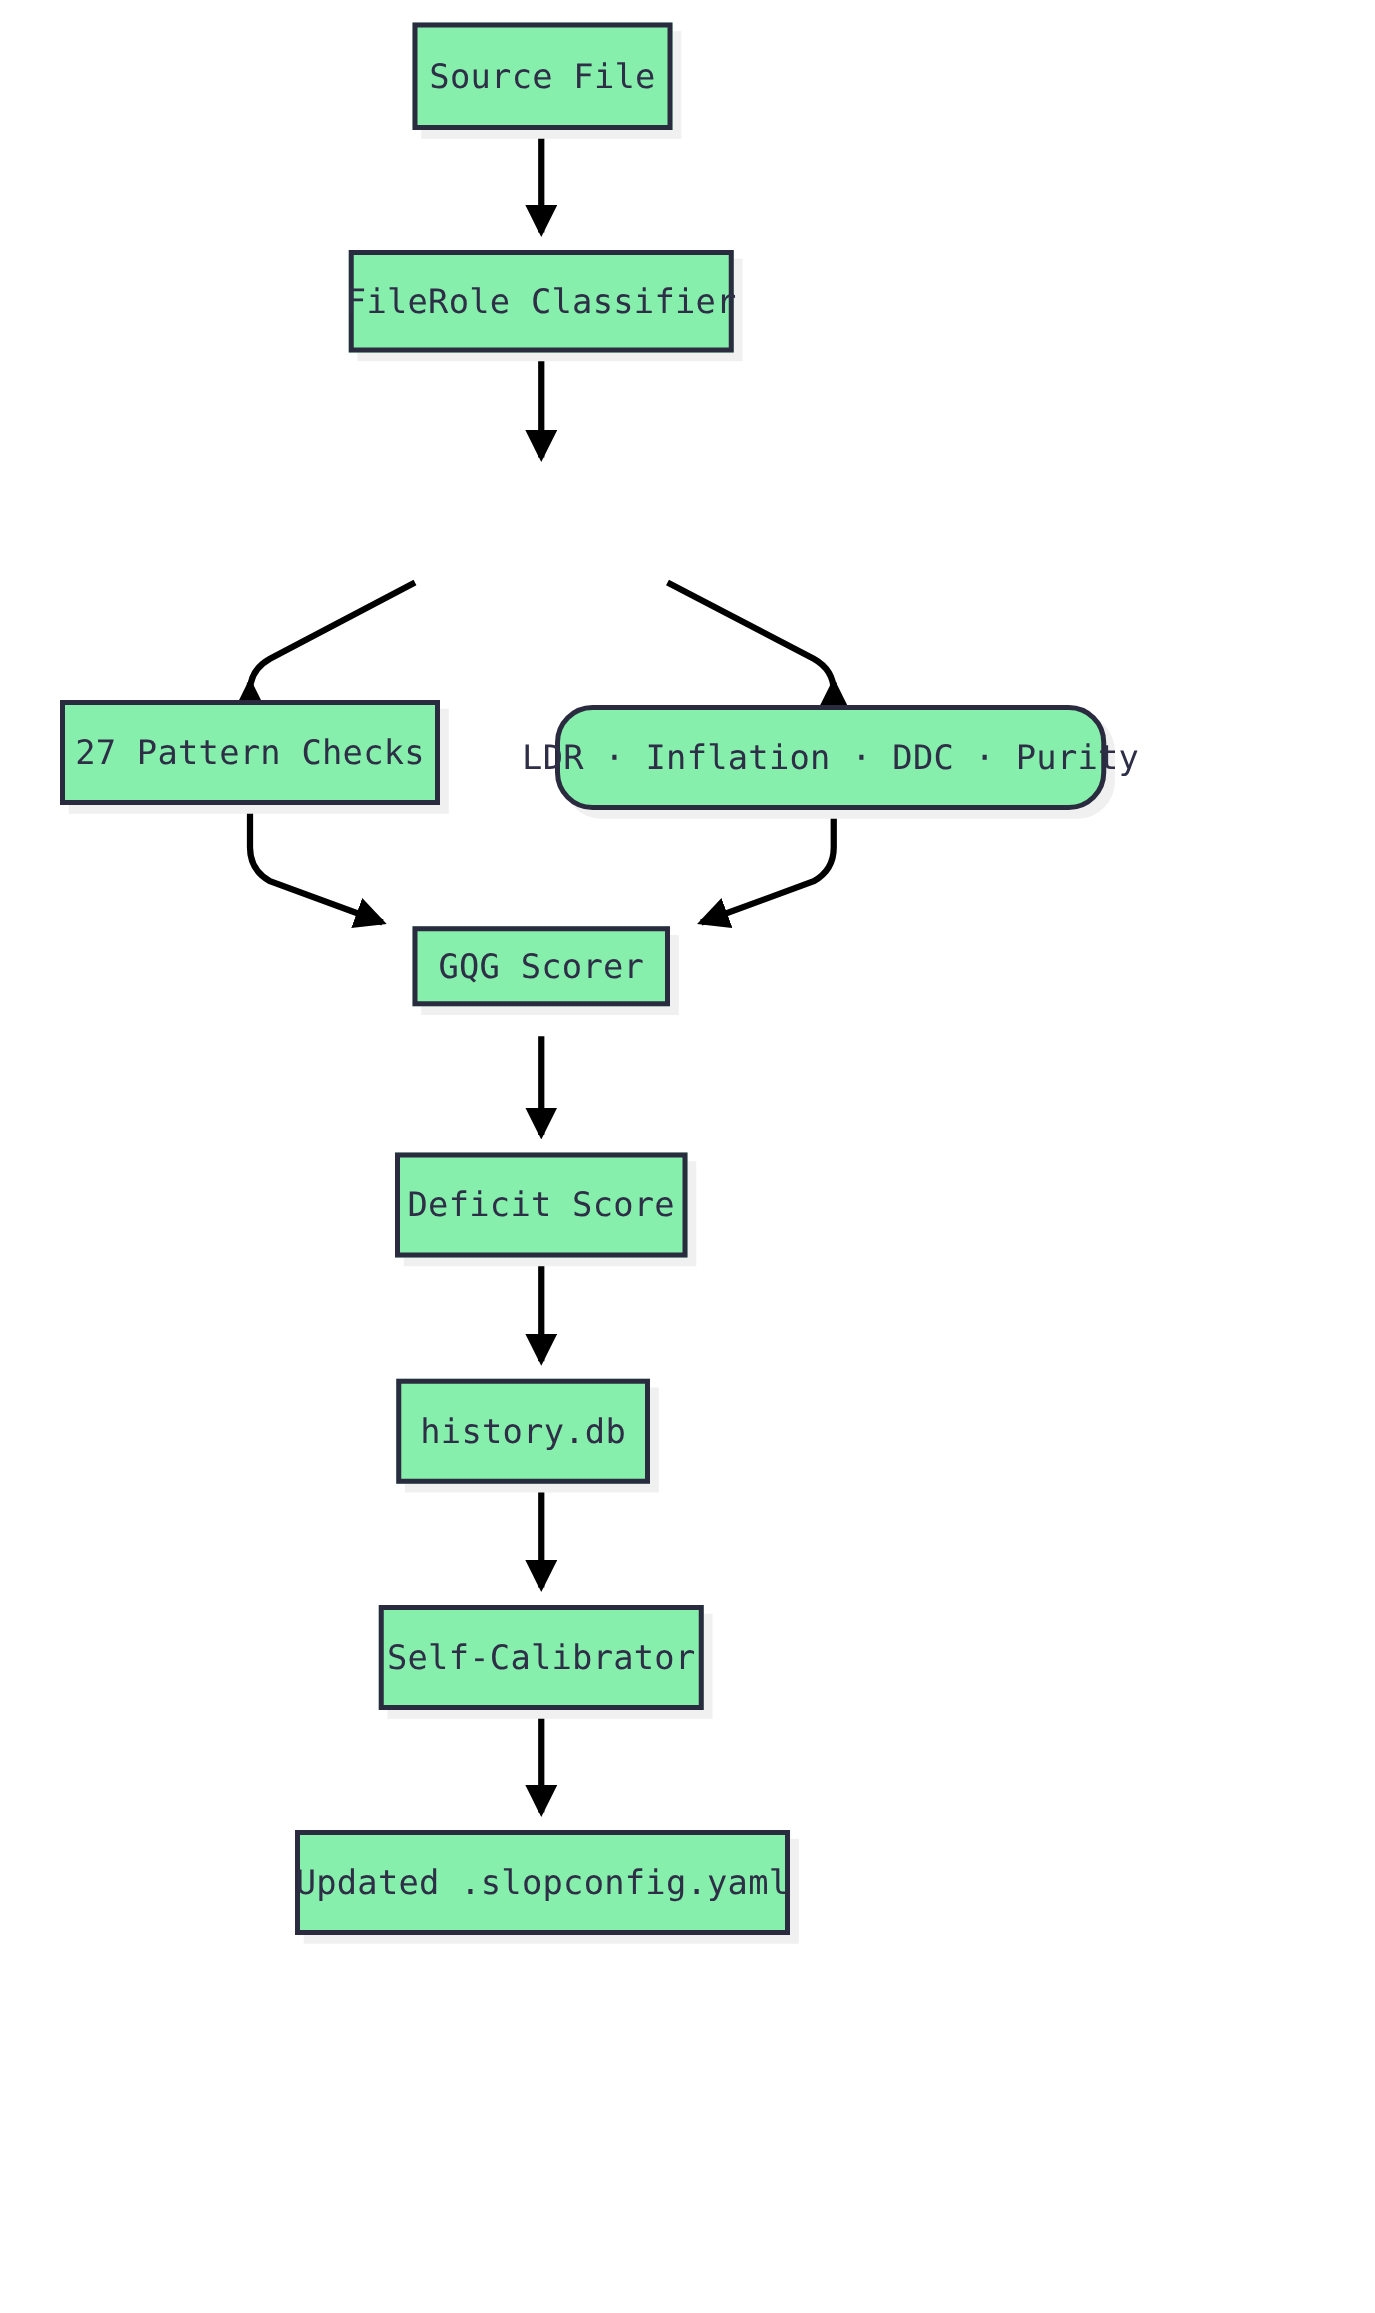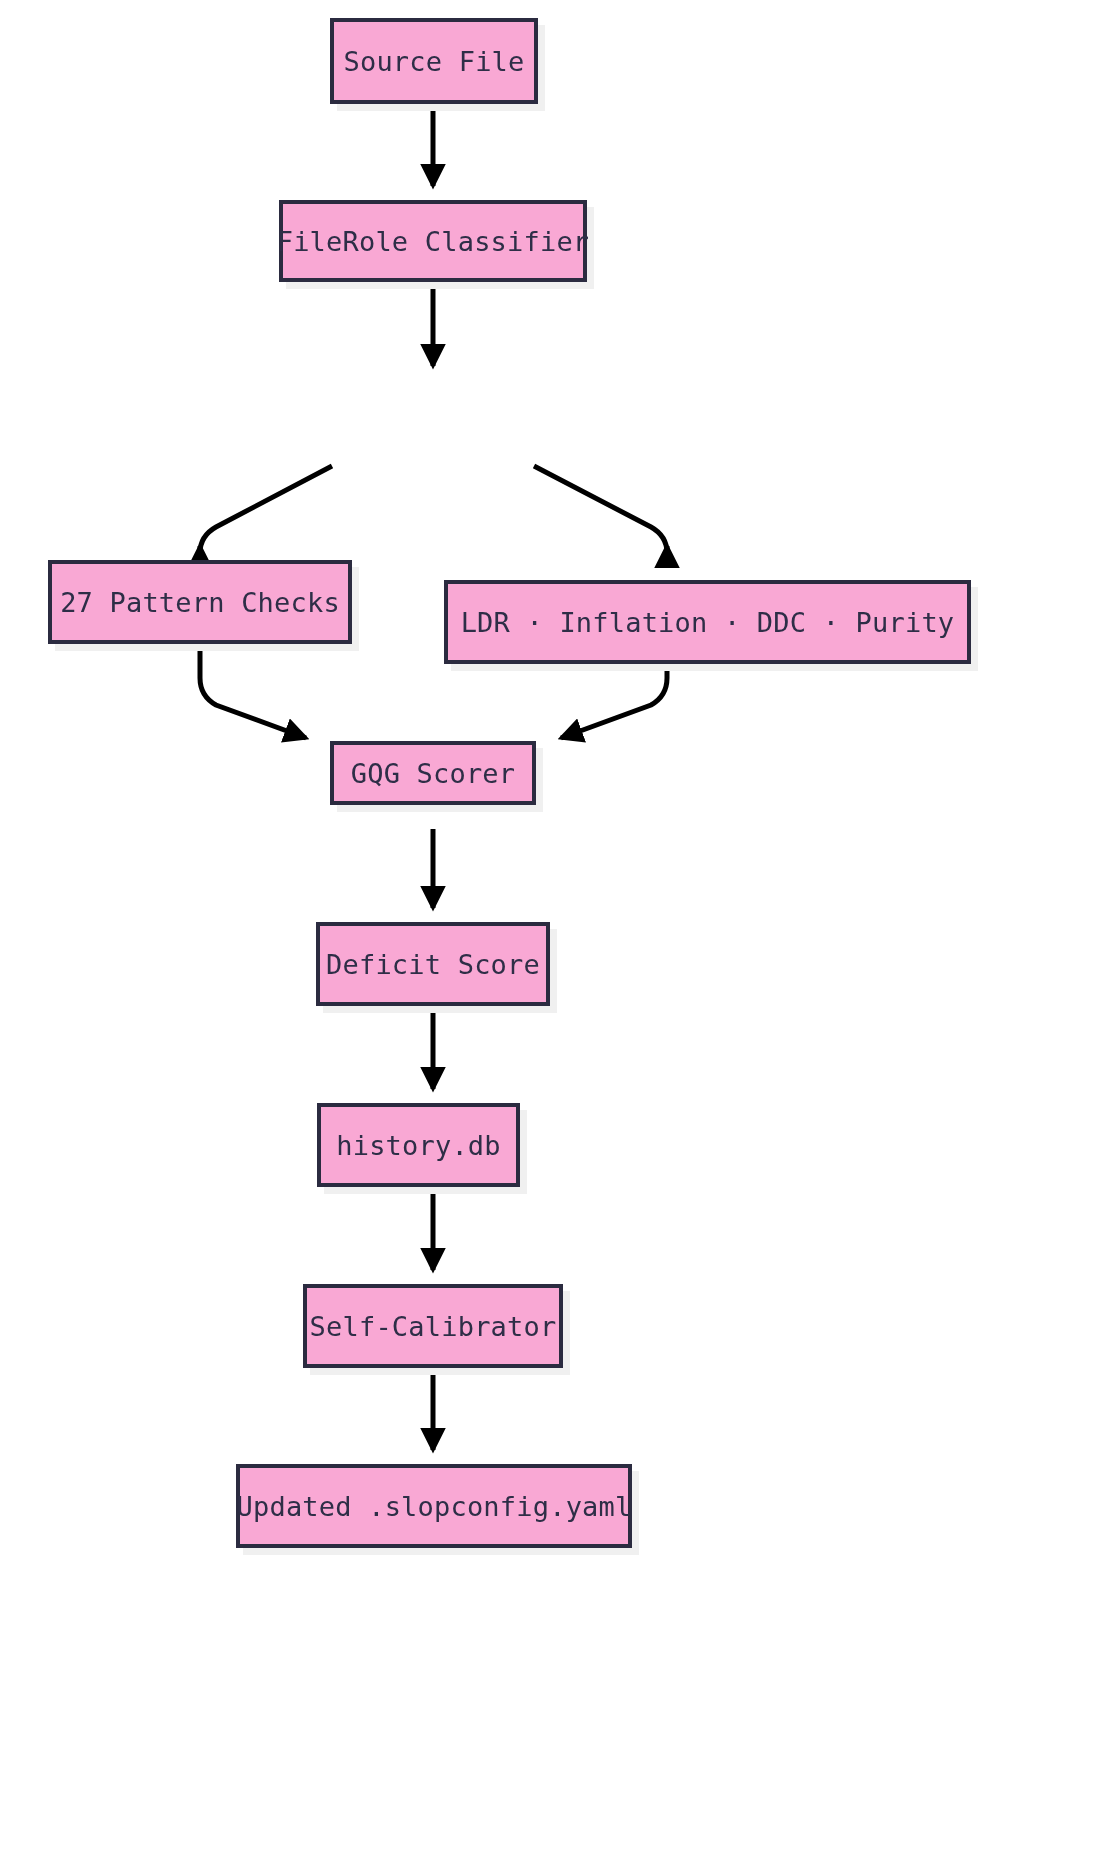--- a/index.html
+++ b/index.html
@@ -20,21 +20,21 @@
     position: absolute;
     left: 0;
     top: 0;
     width: 1100px;
     height: 1850px;
     pointer-events: none;
   }
   .node {
     position: absolute;
     box-sizing: border-box;
-    background: #f9a8d4;
+    background: #86efac;
     border: 4px solid #2b2b40;
     box-shadow: 7px 7px 0 0 #f0f0f0;
     display: flex;
     align-items: center;
     justify-content: center;
     z-index: 2;
   }
   .node-label {
     color: #2e2e47;
     font-family: "DejaVu Sans Mono", "Liberation Mono", monospace;
@@ -42,21 +42,21 @@
     line-height: 1;
     letter-spacing: 0.2px;
     white-space: nowrap;
     text-align: center;
   }
   
   #n-source      { left: 330px; top: 18px;   width: 208px; height: 86px; }
   #n-classifier  { left: 279px; top: 200px;  width: 308px; height: 82px; }
   #n-ast         { left: 330px; top: 380px;  width: 206px; height: 85px; }
   #n-patterns    { left: 48px;  top: 560px;  width: 304px; height: 84px; }
-  #n-metrics     { left: 444px; top: 580px;  width: 527px; height: 84px; }
+  #n-metrics     { left: 444px; top: 564px;  width: 441px; height: 84px; border-radius: 30px; }
   #n-gqg         { left: 330px; top: 741px;  width: 206px; height: 64px; }
   #n-deficit     { left: 316px; top: 922px;  width: 234px; height: 84px; }
   #n-history     { left: 317px; top: 1103px; width: 203px; height: 84px; }
   #n-selfcal     { left: 303px; top: 1284px; width: 260px; height: 84px; }
   #n-output      { left: 236px; top: 1464px; width: 396px; height: 84px; }
 </style>
 </head>
 <body>
 
 <div id="stage">

